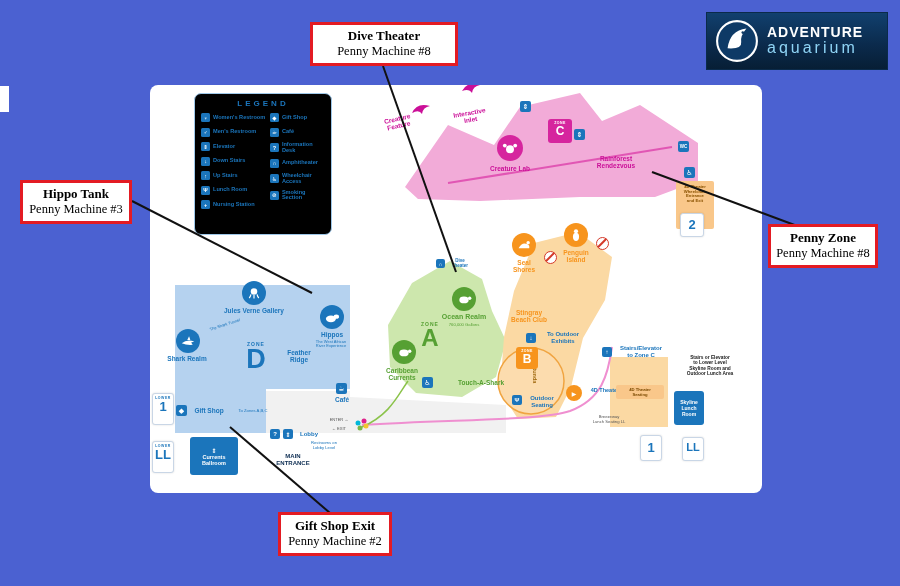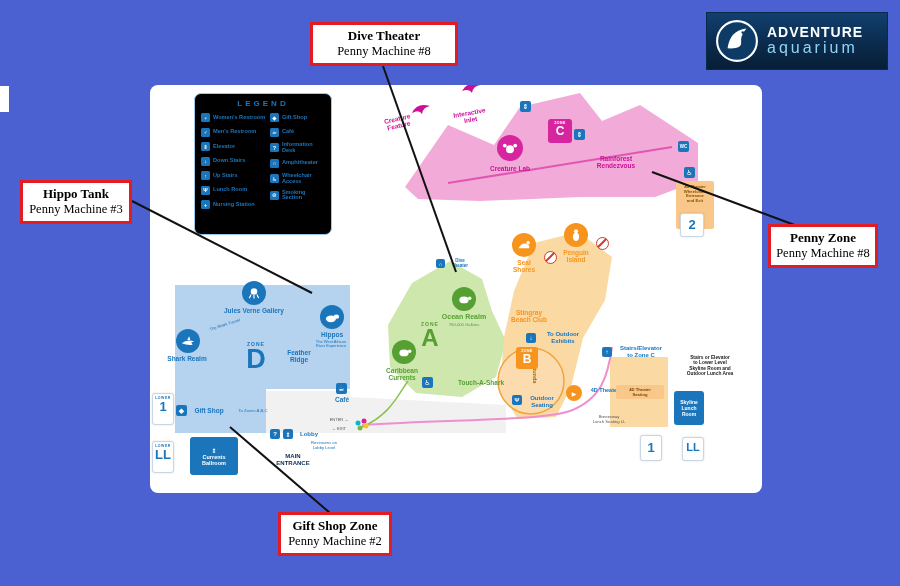--- a/index.html
+++ b/index.html
@@ -370,17 +370,17 @@
   </div>
   <div class="callout" style="left:20px;top:180px;width:112px;">
     <div class="ct">Hippo Tank</div>
     <div class="cs">Penny Machine #3</div>
   </div>
   <div class="callout" style="left:768px;top:224px;width:110px;">
     <div class="ct">Penny Zone</div>
     <div class="cs">Penny Machine #8</div>
   </div>
   <div class="callout" style="left:278px;top:512px;width:114px;">
-    <div class="ct">Gift Shop Zone</div>
+    <div class="ct">Gift Shop Exit</div>
     <div class="cs">Penny Machine #2</div>
   </div>
 
 </div>
 
 </body></html>

